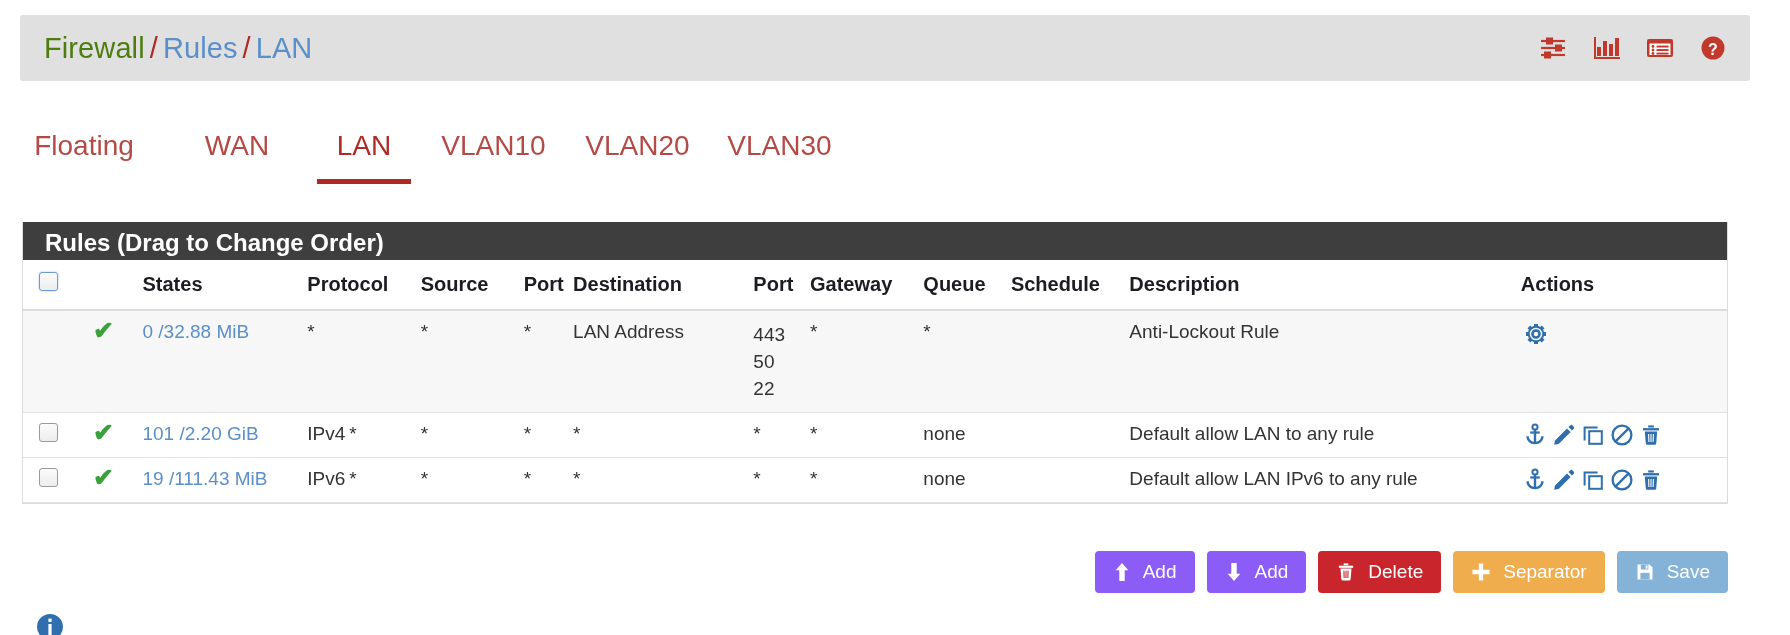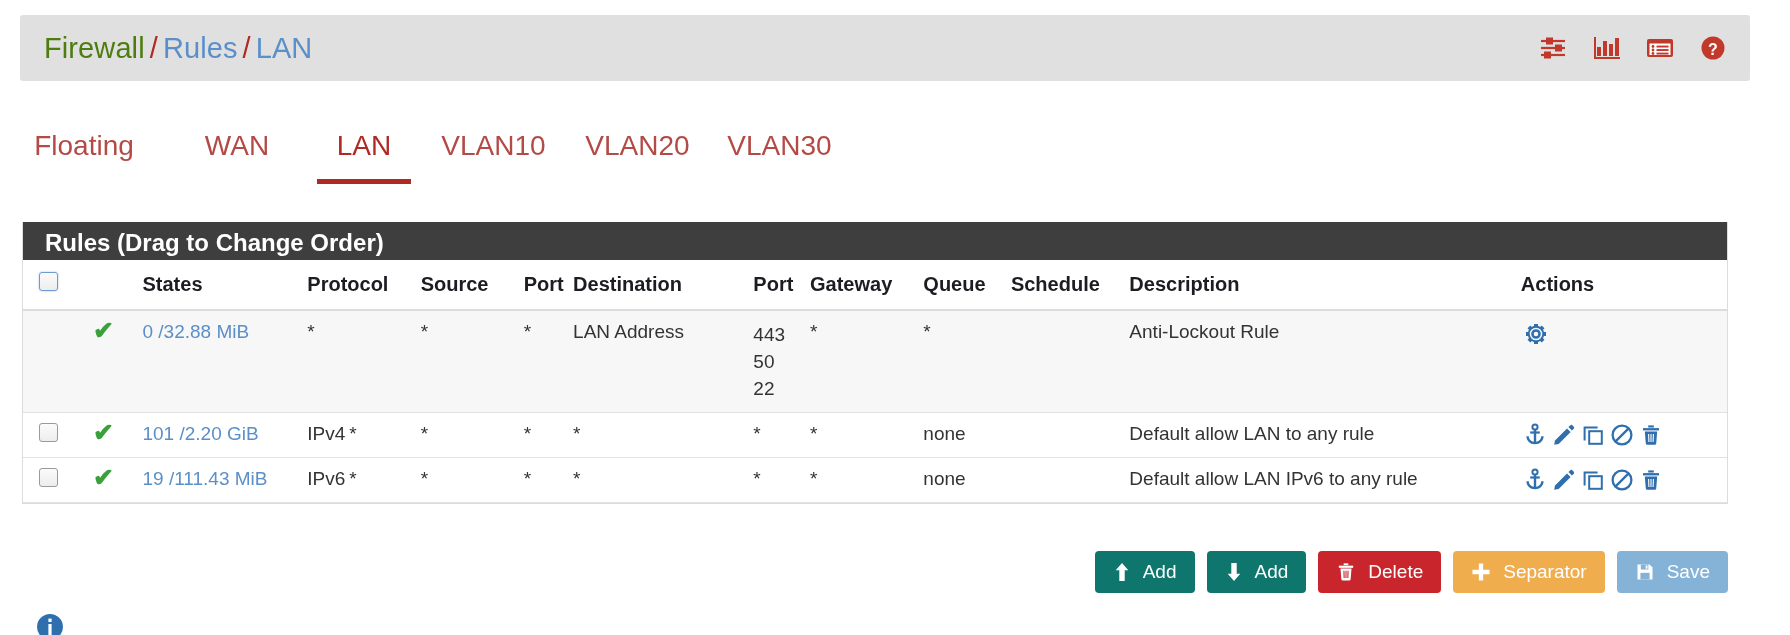--- a/index.html
+++ b/index.html
@@ -220,21 +220,21 @@
     font-size: 19px;
     font-family: "Liberation Sans", sans-serif;
     display: inline-flex;
     align-items: center;
     gap: 12px;
     padding: 0 18px;
     cursor: pointer;
     white-space: nowrap;
   }
   .btn svg { display: block; }
-  .btn-green  { background: #0f766e; }
+  .btn-green  { background: #8b5cf6; }
   .btn-red    { background: #c9252d; }
   .btn-blue   { background: #85b3d8; }
   .btn-orange { background: #efad4e; }
 
   .infobox {
     position: absolute;
     left: 36px;
     top: 613px;
     width: 28px;
     height: 28px;

